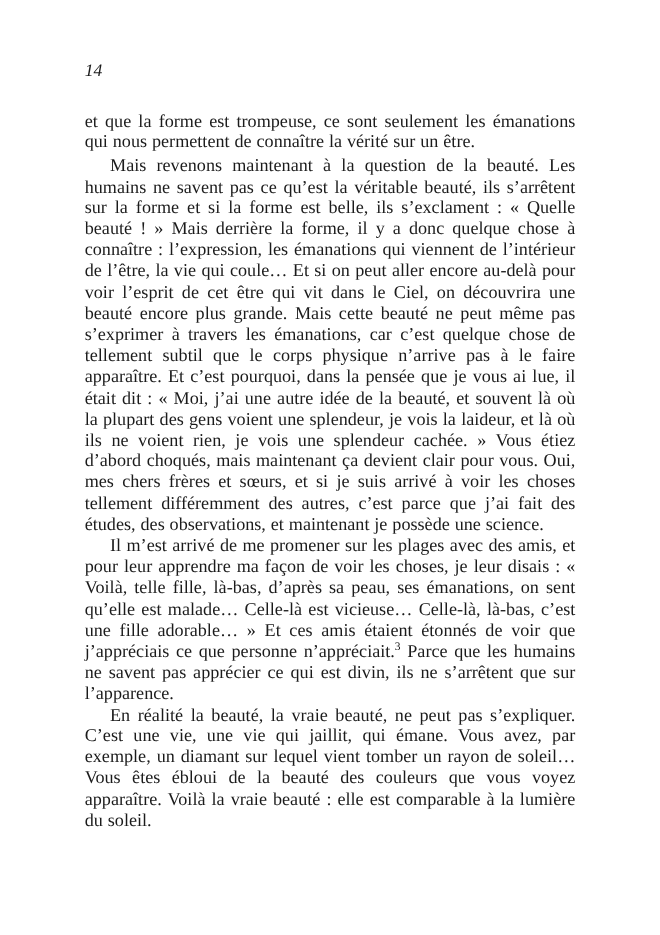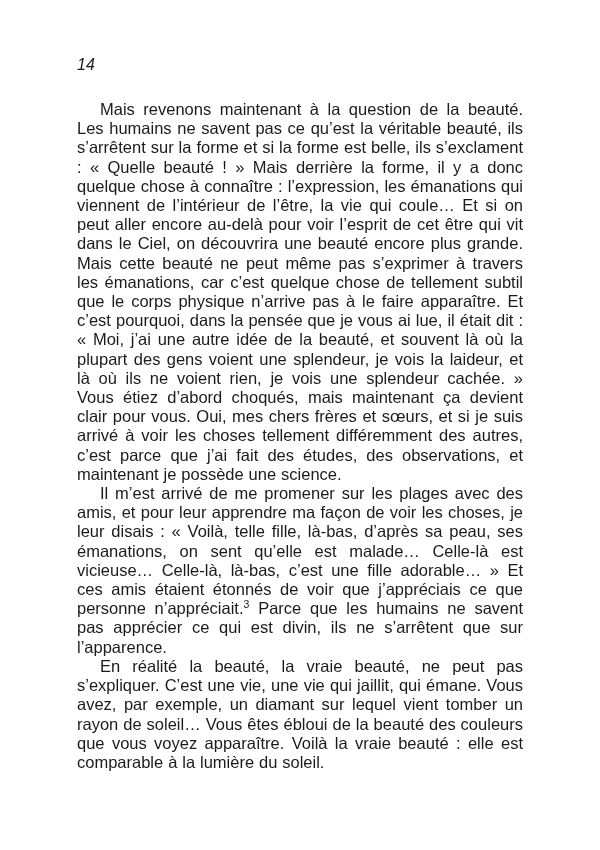--- a/index.html
+++ b/index.html
@@ -7,21 +7,21 @@
     padding: 0;
     background: #e8e8e8;
   }
   .page {
     position: relative;
     width: 600px;
     height: 850px;
     margin: 0 auto;
     background: #ffffff;
     color: #1b1b1b;
-    font-family: Liberation Sans, sans-serif;
+    font-family: Liberation Serif, serif;
     box-sizing: border-box;
     padding: 56px 77px 0 77px;
     overflow: hidden;
   }
   .running-header {
     display: flex;
     justify-content: space-between;
     align-items: baseline;
     font-style: italic;
     font-size: 16px;
@@ -29,33 +29,34 @@
     margin-bottom: 26px;
   }
   .page-body p.para {
     margin: 0;
     text-align: justify;
     font-size: 16.5px;
     line-height: 19.2px;
     word-spacing: 0.02em;
   }
   .page-body p.para.indent { text-indent: 23px; }
-  .page-body p.para.gap { margin-top: 13px; }
+  .page-body p.para.gap { margin-top: 2px; }
   .page-body sup {
     font-size: 10.5px;
     line-height: 0;
     vertical-align: super;
   }
 </style>
 </head>
 <body>
 
 <div class="page">
   <header class="running-header">
     <span>14</span>
   </header>
 
   <main class="page-body">
+      <p class="para"><span>et que la forme est trompeuse, ce sont seulement les émanations qui nous permettent de connaître la vérité sur un être.</span></p>
       <p class="para indent gap"><span>Mais revenons maintenant à la question de la beauté. Les humains ne savent pas ce qu’est la véritable beauté, ils s’arrêtent sur la forme et si la forme est belle, ils s’exclament : « Quelle beauté ! » Mais derrière la forme, il y a donc quelque chose à connaître : l’expression, les émanations qui viennent de l’intérieur de l’être, la vie qui coule… Et si on peut aller encore au-delà pour voir l’esprit de cet être qui vit dans le Ciel, on découvrira une beauté encore plus grande. Mais cette beauté ne peut même pas s’exprimer à travers les émanations, car c’est quelque chose de tellement subtil que le corps physique n’arrive pas à le faire apparaître. Et c’est pourquoi, dans la pensée que je vous ai lue, il était dit : « Moi, j’ai une autre idée de la beauté, et souvent là où la plupart des gens voient une splendeur, je vois la laideur, et là où ils ne voient rien, je vois une splendeur cachée. » Vous étiez d’abord choqués, mais maintenant ça devient clair pour vous. Oui, mes chers frères et sœurs, et si je suis arrivé à voir les choses tellement différemment des autres, c’est parce que j’ai fait des études, des observations, et maintenant je possède une science.</span></p>
       <p class="para indent"><span>Il m’est arrivé de me promener sur les plages avec des amis, et pour leur apprendre ma façon de voir les choses, je leur disais : « Voilà, telle fille, là-bas, d’après sa peau, ses émanations, on sent qu’elle est malade… Celle-là est vicieuse… Celle-là, là-bas, c’est une fille adorable… » Et ces amis étaient étonnés de voir que j’appréciais ce que personne n’appréciait.</span><sup>3</sup><span> Parce que les humains ne savent pas apprécier ce qui est divin, ils ne s’arrêtent que sur l’apparence.</span></p>
       <p class="para indent"><span>En réalité la beauté, la vraie beauté, ne peut pas s’expliquer. C’est une vie, une vie qui jaillit, qui émane. Vous avez, par exemple, un diamant sur lequel vient tomber un rayon de soleil… Vous êtes ébloui de la beauté des couleurs que vous voyez apparaître. Voilà la vraie beauté : elle est comparable à la lumière du soleil.</span></p>
     </main>
 </div>
 
 </body></html>

